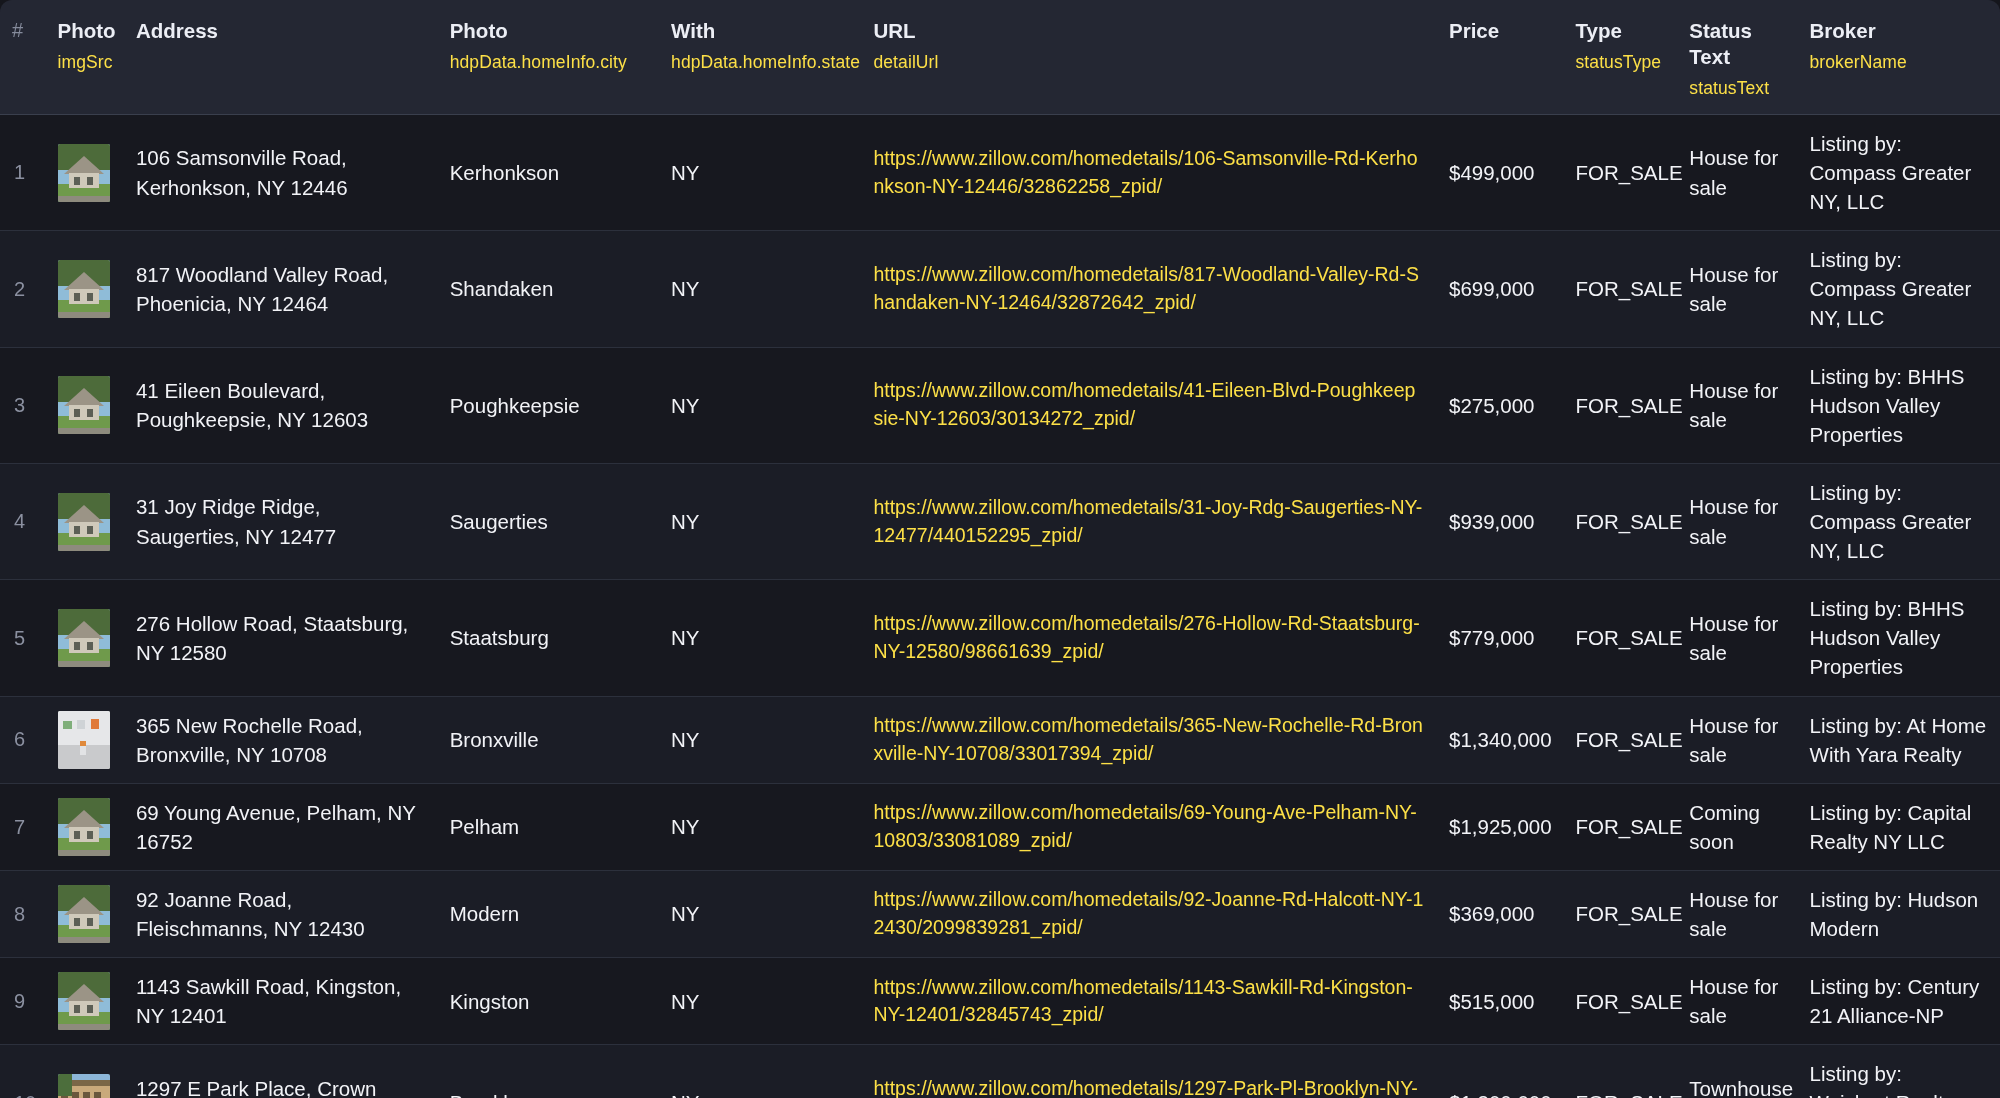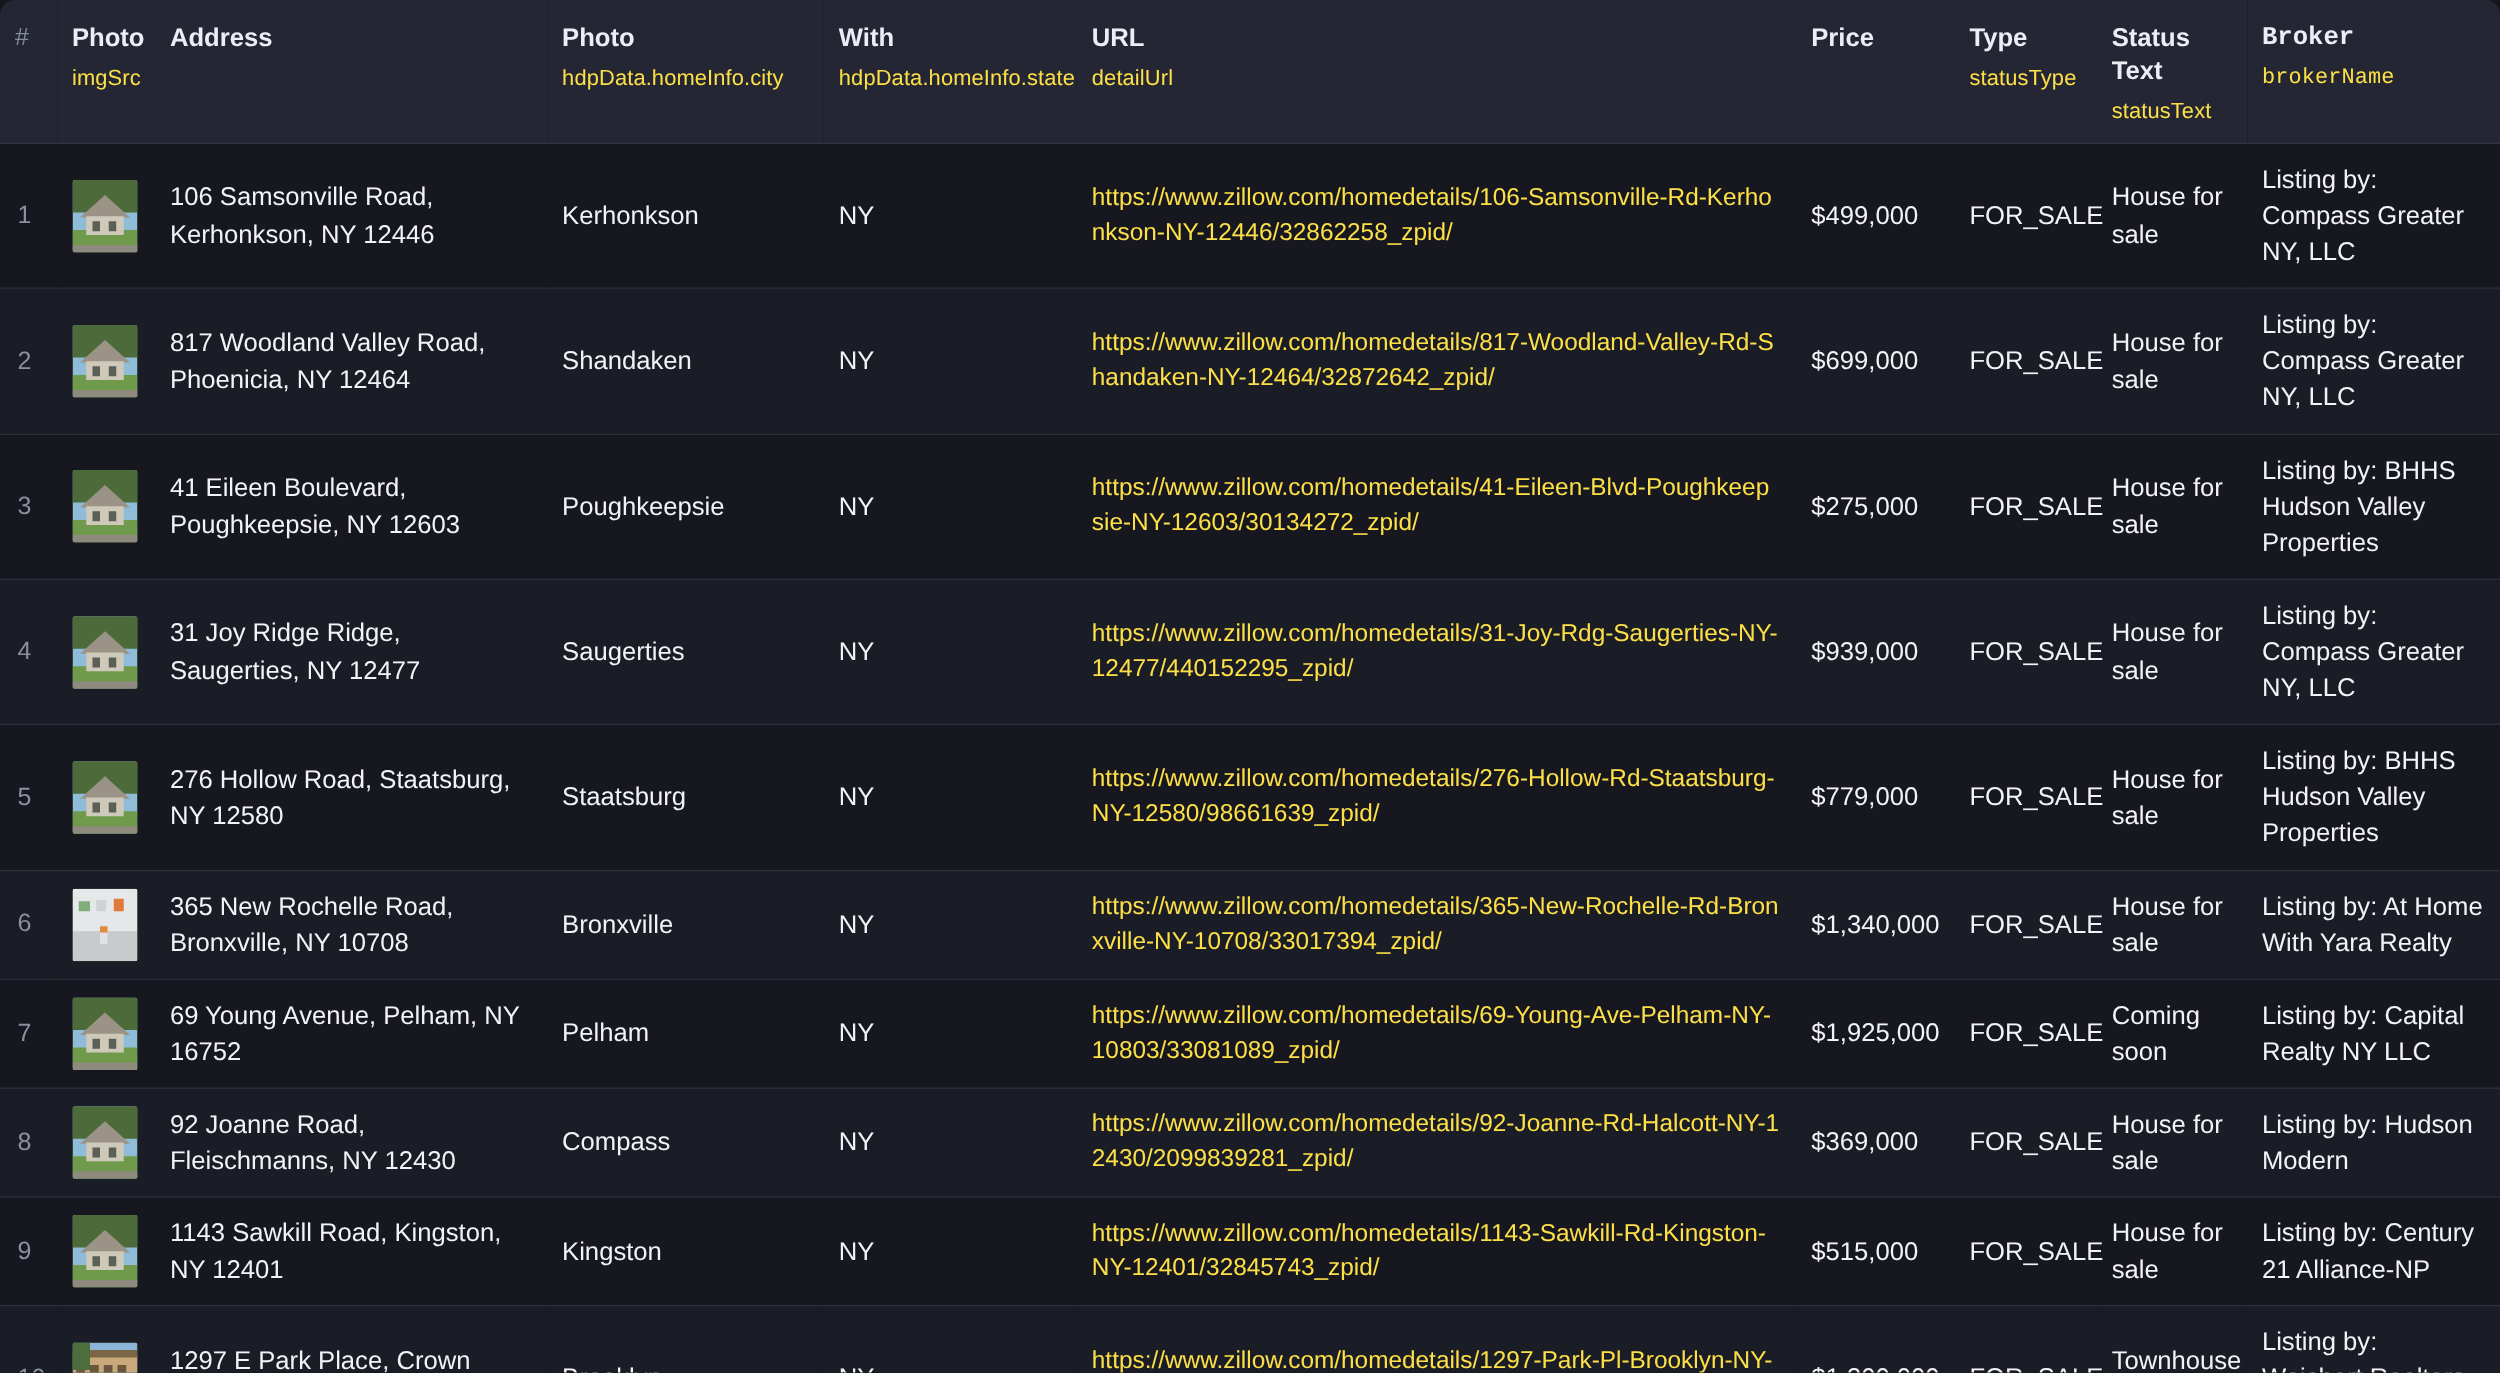--- a/index.html
+++ b/index.html
@@ -37,21 +37,20 @@
     font-size: 20.5px;
     color: #eceef5;
     line-height: 1.28;
     border-bottom: 1px solid #3a3f4d;
   }
   thead th.first-col {
     border-top-left-radius: 12px;
   }
   thead th.last-col {
     border-top-right-radius: 12px;
-    font-family: Liberation Mono, monospace;
   }
   th .sub {
     display: block;
     font-weight: normal;
     font-size: 17.5px;
     color: #fde047;
     margin-top: 7px;
     letter-spacing: .1px;
     white-space: nowrap;
   }
@@ -363,21 +362,21 @@
                   <rect x="0" y="40" width="52" height="18" fill="#6f9a4b"></rect>
                   <polygon points="26,12 46,30 6,30" fill="#9b9486"></polygon>
                   <rect x="11" y="29" width="30" height="15" fill="#cfc9ba"></rect>
                   <rect x="16" y="33" width="6" height="8" fill="#5c5f55"></rect>
                   <rect x="29" y="33" width="6" height="8" fill="#5c5f55"></rect>
                   <rect x="0" y="52" width="52" height="6" fill="#8e8b7e"></rect>
                 </svg>
               </span>
             </td>
             <td>92 Joanne Road, Fleischmanns, NY 12430</td>
-            <td>Compass</td>
+            <td>Modern</td>
             <td>NY</td>
             <td class="col-url"><a href="#">https://www.zillow.com/homedetails/92-Joanne-Rd-Halcott-NY-12430/2099839281_zpid/</a></td>
             <td class="col-price">$369,000</td>
             <td class="col-type">FOR_SALE</td>
             <td>House for sale</td>
             <td>Listing by: Hudson Modern</td>
           </tr>
           <tr>
             <td class="col-hash">9</td>
             <td>

